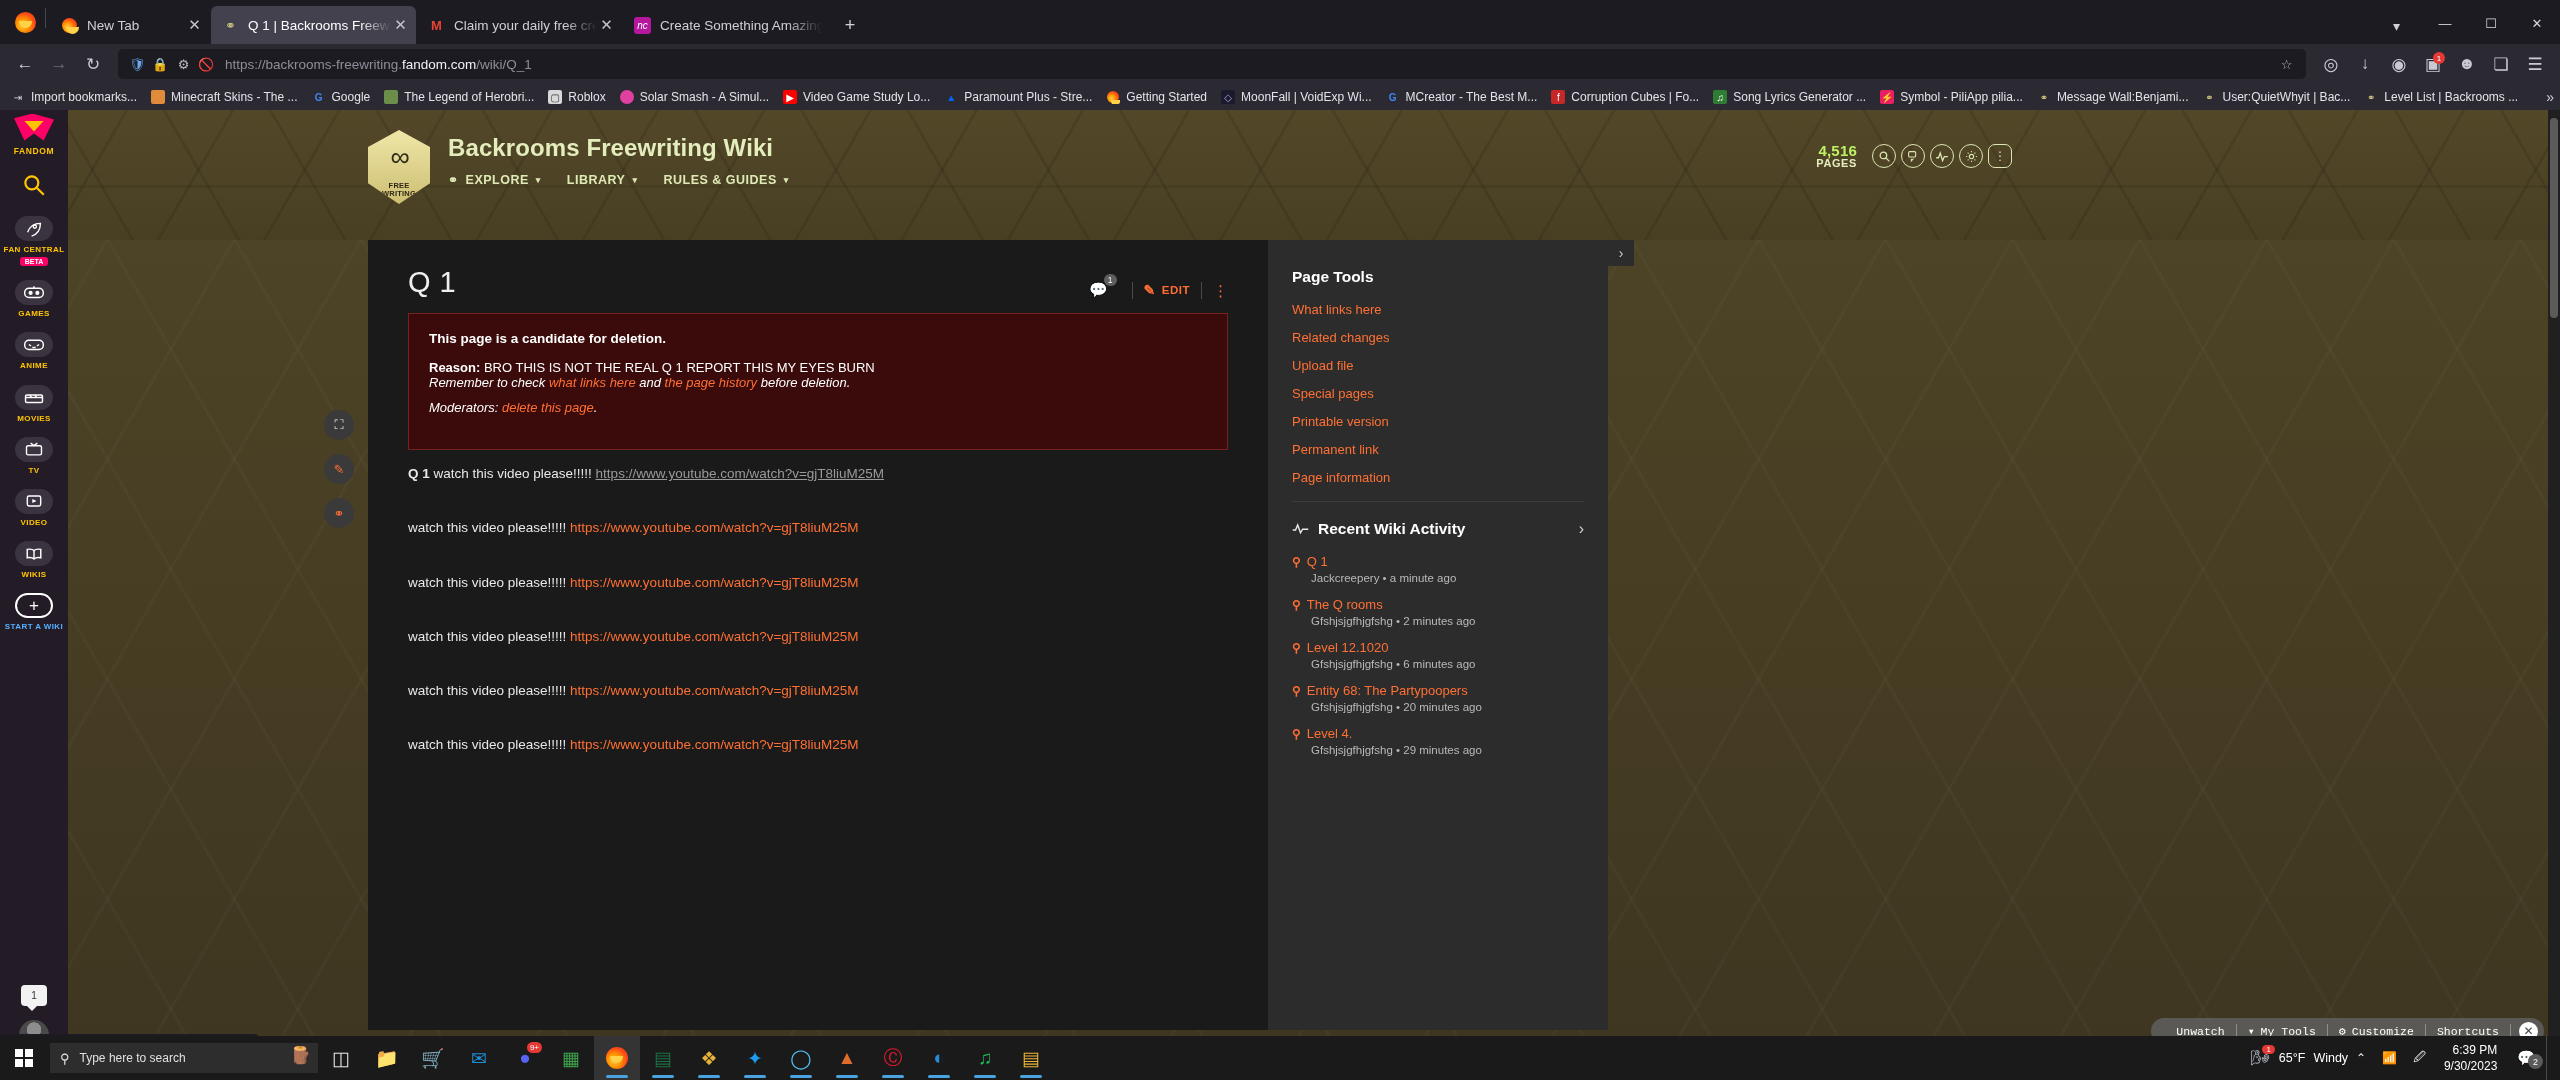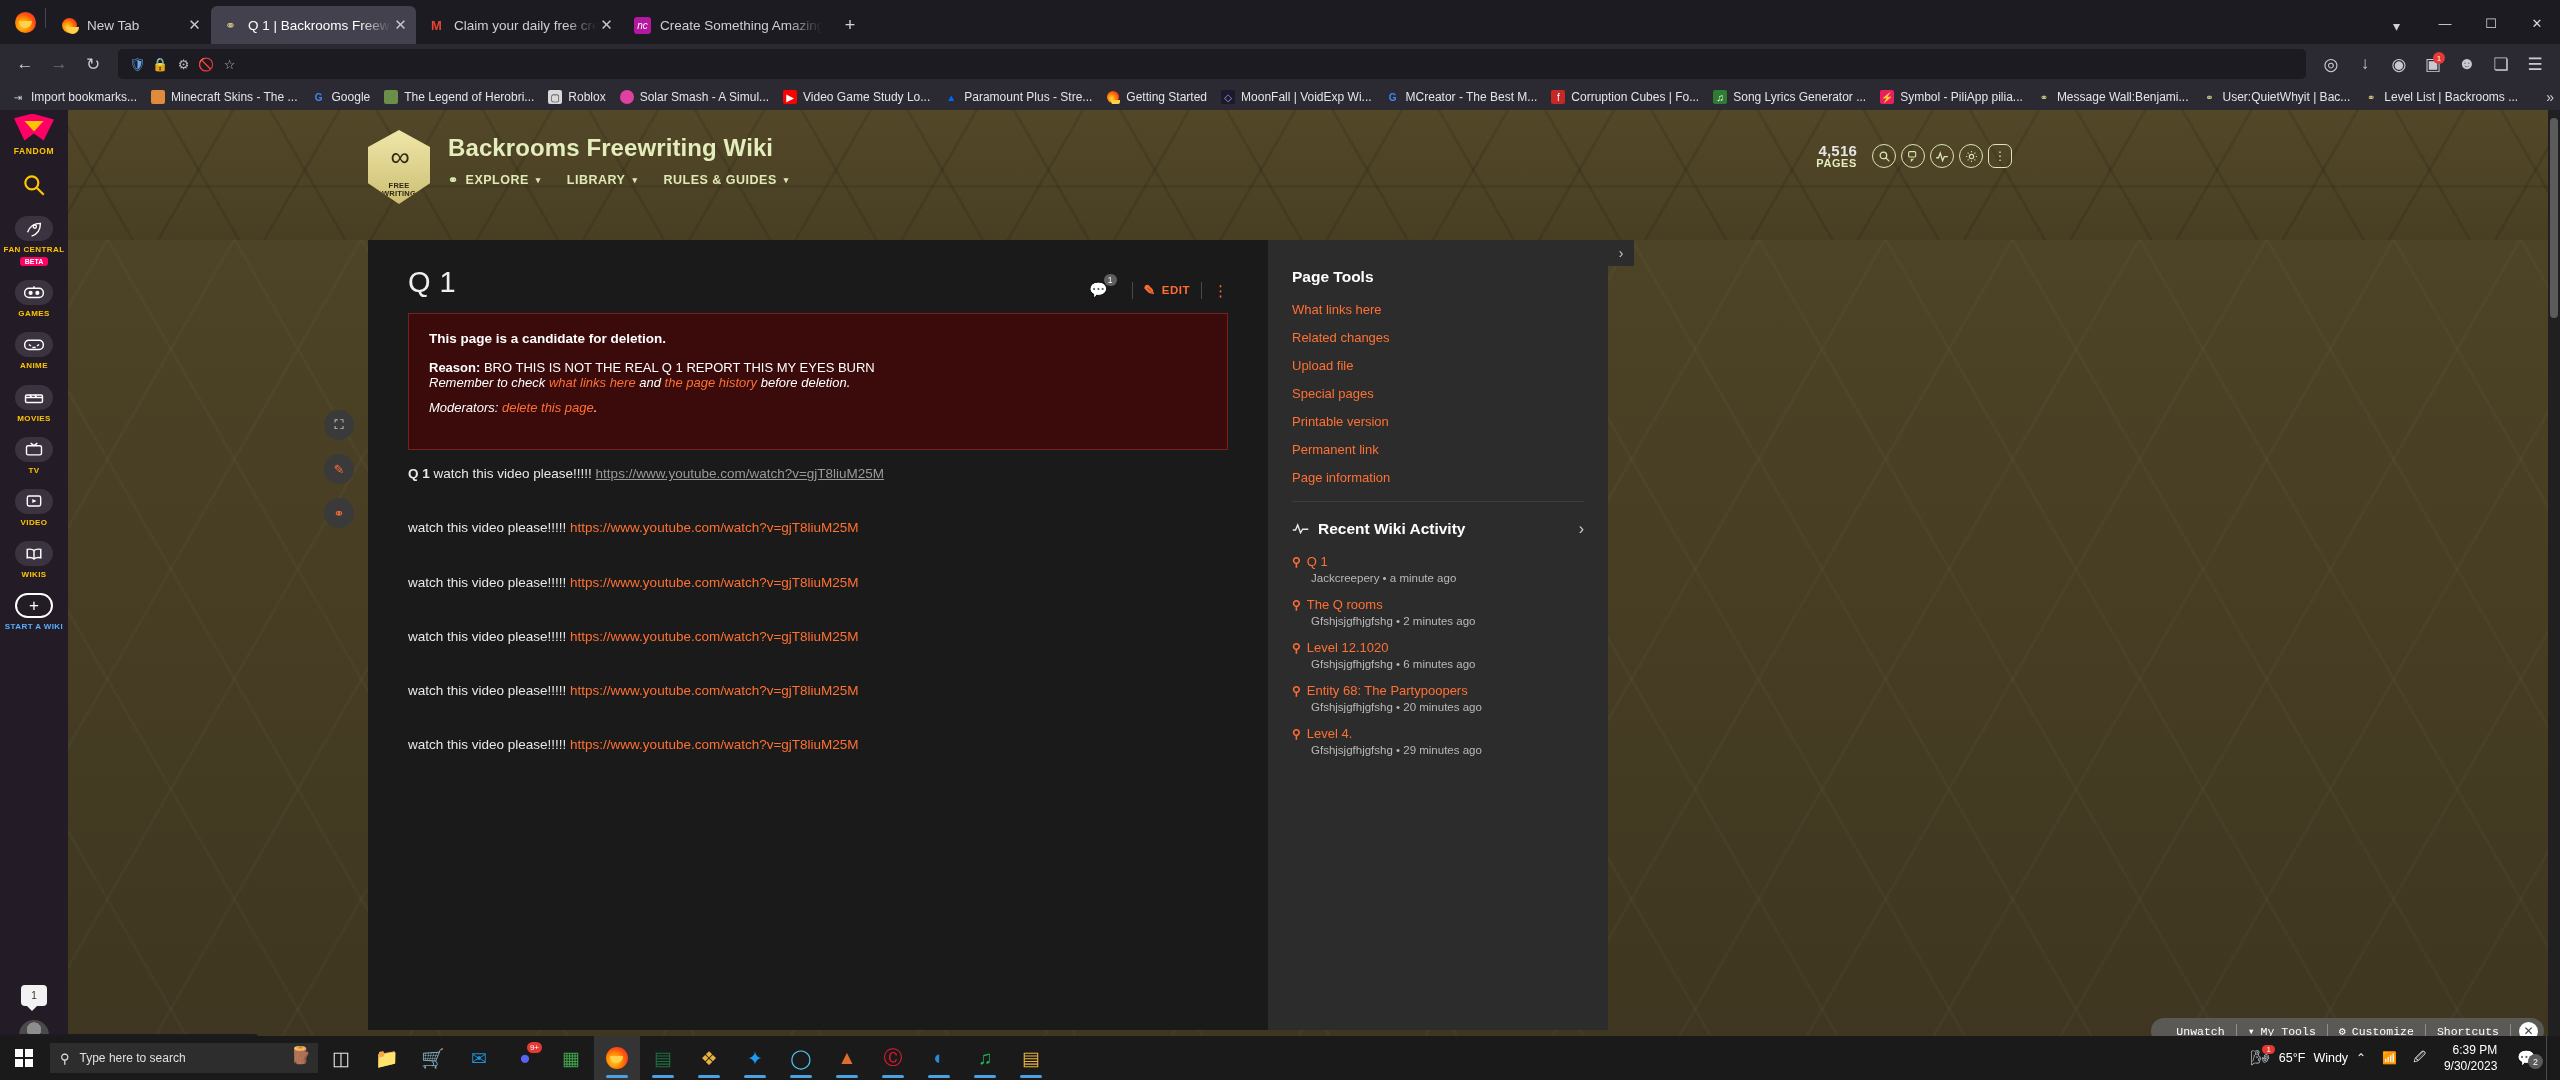--- a/index.html
+++ b/index.html
@@ -136,21 +136,21 @@
   .wiki-titlewrap { margin: 24px 0 0 18px; }
   #wiki-title { color: #e4eebc; font-size: 24px; font-weight: bold; letter-spacing: .1px; }
   #wiki-nav { display:flex; align-items:center; margin-top: 11px; }
   .wnav { color: #dfe9b4; font-size: 12.5px; font-weight: bold; letter-spacing: .5px;
     margin-right: 26px; display:flex; align-items:center; }
   .wnav .caret { margin-left: 7px; font-size: 9px; }
   .wnav .exp-ico { margin-right: 7px; font-size: 12px; }
 
   #wiki-header-right { position:absolute; right: 548px; top: 33px; display:flex; align-items:center; z-index:3; }
   .pagecount { text-align:right; margin-right: 10px; line-height:1.0; }
-  .pagecount .num { color:#e5e5e5; font-size: 15px; font-weight: bold; letter-spacing:.2px; }
+  .pagecount .num { color:#bef264; font-size: 15px; font-weight: bold; letter-spacing:.2px; }
   .pagecount .lbl { color:#e4eebc; font-size: 11px; font-weight: bold; letter-spacing:.6px; }
   .hicon { width: 24px; height: 24px; border-radius:50%; border: 1.6px solid #dce6b2;
     color:#dce6b2; display:flex; align-items:center; justify-content:center; margin-left: 5px; font-size:12px; }
   .hicon.sq { border-radius: 7px; }
 
   
   #article-wrap { position: relative; z-index: 2; display: flex;
     margin-left: 300px; width: 1900px; }
   #article { width: 900px; background: #1a1a1a; min-height: 790px; position: relative;
     padding: 26px 40px 10px 40px; }
@@ -307,20 +307,21 @@
   <div id="navbar">
     <div class="nav-btn">←</div>
     <div class="nav-btn dim">→</div>
     <div class="nav-btn">↻</div>
 
     <div id="urlbar">
       <span class="url-ico shield">🛡</span>
       <span class="url-ico">🔒</span>
       <span class="url-ico">⚙</span>
       <span class="url-ico">🚫</span>
+      <span id="urltext"><span>https://backrooms-freewriting.</span><b>fandom.com</b><span>/wiki/Q_1</span></span>
       <span class="url-ico">☆</span>
     </div>
 
     <div class="nav-right">
       <div class="nav-btn">◎</div>
       <div class="nav-btn">↓</div>
       <div class="nav-btn">◉</div>
       <div class="nav-btn">▣<span class="badge-dot">1</span></div>
       <div class="nav-btn">☻</div>
       <div class="nav-btn">❏</div>

